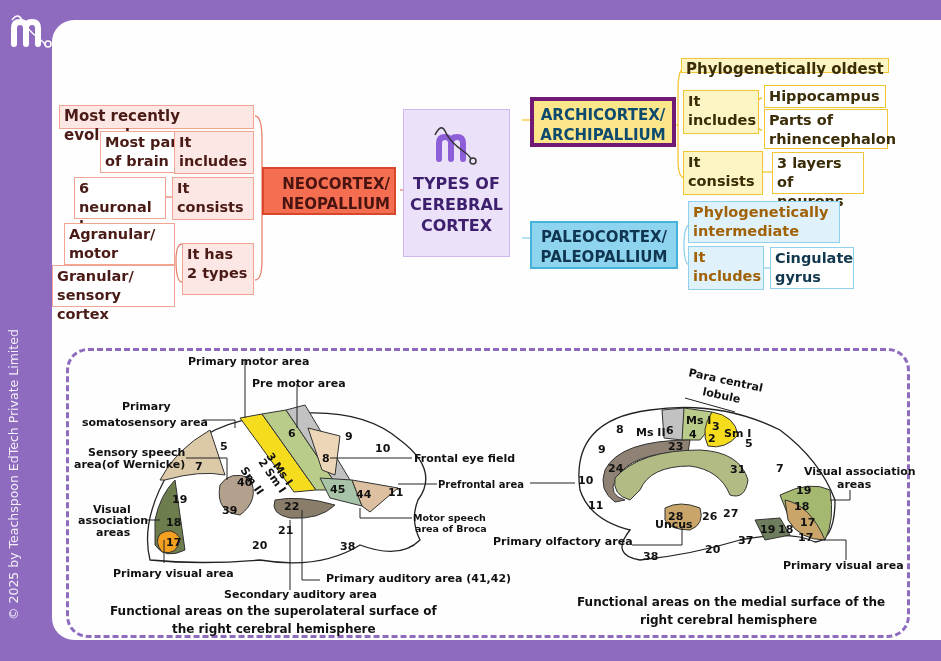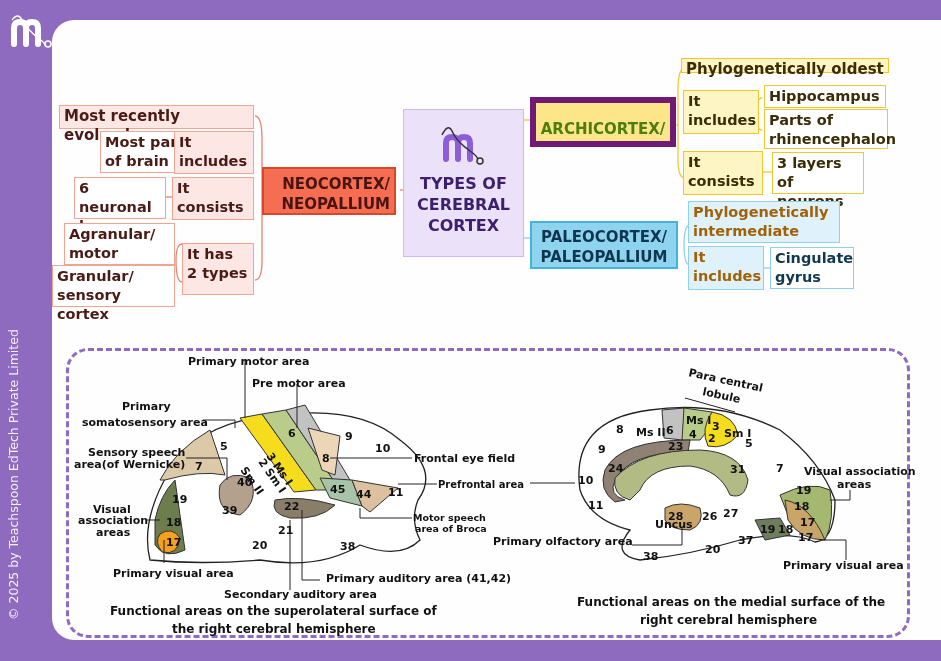--- a/index.html
+++ b/index.html
@@ -5,21 +5,21 @@
   html, body { margin:0; padding:0; }
   body { width:941px; height:661px; background:#8e6bbf; position:relative; overflow:hidden; font-family:"DejaVu Sans", sans-serif; }
   .card { position:absolute; left:52px; top:20px; width:889px; height:620px; background:#fefefe; border-radius:22px 0 0 22px; }
   .logo { position:absolute; left:8px; top:14px; width:48px; height:36px; }
   .copyright { position:absolute; left:6px; top:620px; transform-origin:0 0; transform:rotate(-90deg); color:#ffffff; font-family:"DejaVu Sans", sans-serif; font-size:12.5px; white-space:nowrap; opacity:0.9; }
   .box { position:absolute; box-sizing:border-box; font-weight:bold; font-size:14.5px; line-height:19px; padding:1px 4px; color:#3a1a14; }
   .neo-leaf { background:#fde7e4; border:1.5px solid #f2a493; color:#4a1b16; }
   .neo-white { background:#ffffff; border:1.5px solid #f2a493; color:#4a1b16; }
   .neo-main { background:#f56e51; border:2px solid #d8472c; color:#4a1410; font-size:15px; text-align:right; line-height:20px; padding-top:5px; }
   .center { background:#ebe2fa; border:1.5px solid #cdb9ee; color:#3d1f6e; text-align:center; font-size:16px; line-height:21px; }
-  .arch-main { background:#fde58a; border:6px solid #701a75; color:#4d7c0f; font-size:15px; text-align:center; line-height:20px; padding-top:16px; }
+  .arch-main { background:#fde58a; border:4px solid #701a75; color:#0c4a6e; font-size:15px; text-align:center; line-height:20px; padding-top:4px; }
   .arch-leaf { background:#fdf5c4; border:1.5px solid #f2c633; color:#3a2d08; }
   .arch-white { background:#ffffff; border:1.5px solid #f2c633; color:#3a2d08; }
   .paleo-main { background:#8fd4ee; border:2px solid #45b2dc; color:#0f3550; font-size:15px; text-align:center; line-height:20px; padding-top:4px; }
   .paleo-leaf { background:#dff2fb; border:1.5px solid #8fd0ec; color:#a16207; }
   .paleo-white { background:#ffffff; border:1.5px solid #8fd0ec; color:#12384f; }
   .dash-panel { position:absolute; left:66px; top:348px; width:844px; height:290px; box-sizing:border-box; border:3px dashed #8e6bbf; border-radius:22px; }
   svg text { font-family:"DejaVu Sans", sans-serif; }
   .lbl { font-size:11px; font-weight:bold; fill:#111; }
   .num { font-size:11px; font-weight:bold; fill:#111; }
   .cap { font-size:12px; font-weight:bold; fill:#111; }
@@ -81,33 +81,34 @@
 </div>
 <div class="box neo-leaf" style="left:182px;top:243px;width:72px;height:52px;">
   <div>It has</div>
   <div>2 types</div>
 </div>
 <div class="box neo-main" style="left:262px;top:167px;width:134px;height:48px;">
   <div>NEOCORTEX/</div>
   <div>NEOPALLIUM</div>
 </div>
 
-<div class="box center" style="left:403px;top:109px;width:121px;height:148px;">
+<div class="box center" style="left:403px;top:109px;width:107px;height:148px;">
   <svg width="60" height="50" viewBox="0 0 60 50" style="display:block;margin:8px auto 4px;">
     <path d="M12 40 V24 Q12 18 18 18 Q24 18 24 24 V40 M24 24 Q24 18 30 18 Q36 18 36 24 V40" fill="none" stroke="#8e5ed8" stroke-width="6" stroke-linecap="round"></path>
     <path d="M8 16 Q14 4 18 12 Q22 22 36 32 Q42 36 44 40" fill="none" stroke="#333" stroke-width="1.5"></path>
     <circle cx="46" cy="42" r="3" fill="none" stroke="#333" stroke-width="1.5"></circle>
   </svg>
   <div>TYPES OF</div>
   <div>CEREBRAL</div>
   <div>CORTEX</div>
 </div>
 
 <div class="box arch-main" style="left:530px;top:97px;width:146px;height:50px;">
   <div>ARCHICORTEX/</div>
+  <div>ARCHIPALLIUM</div>
 </div>
 <div class="box arch-leaf" style="left:681px;top:58px;width:208px;height:15px;font-size:15px;"><span>Phylogenetically oldest</span></div>
 <div class="box arch-leaf" style="left:683px;top:90px;width:76px;height:44px;">
   <div>It</div>
   <div>includes</div>
 </div>
 <div class="box arch-white" style="left:764px;top:85px;width:122px;height:23px;"><span>Hippocampus</span></div>
 <div class="box arch-white" style="left:764px;top:109px;width:124px;height:40px;">
   <div>Parts of</div>
   <div>rhinencephalon</div>

